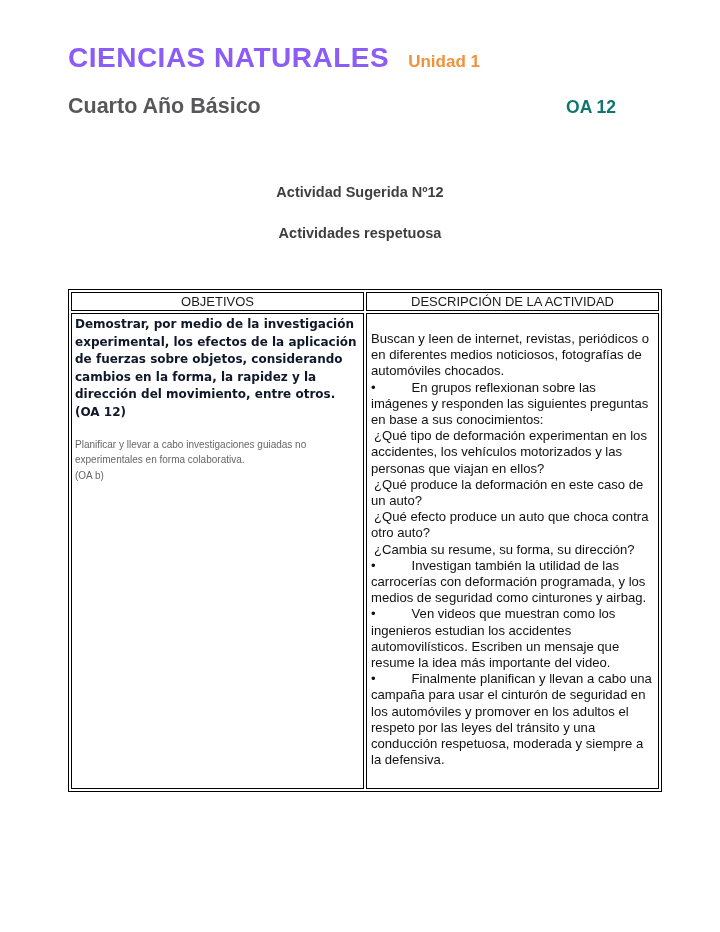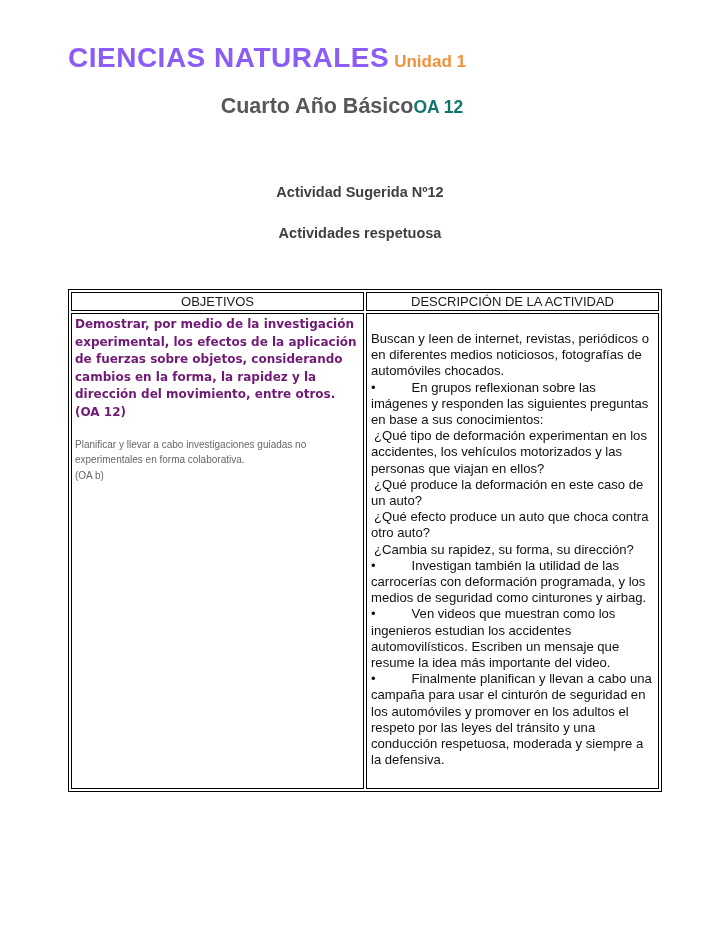--- a/index.html
+++ b/index.html
@@ -7,22 +7,22 @@
     position:relative;
     width:720px;height:932px;
     background:#ffffff;
     font-family:"Liberation Sans",sans-serif;
     color:#1a1a1a;
     overflow:hidden;
   }
   
   .title-line{position:absolute;left:68px;top:42px;white-space:nowrap;}
   .main-title{font-size:28px;font-weight:bold;letter-spacing:0.5px;}
-  .unit-label{font-size:17px;font-weight:bold;margin-left:5px;}
-  .subtitle-line{position:absolute;left:68px;top:94px;width:548px;display:flex;justify-content:center;align-items:baseline;}
+  .unit-label{font-size:17px;font-weight:bold;margin-left:19px;}
+  .subtitle-line{position:absolute;left:68px;top:94px;width:548px;display:flex;justify-content:space-between;align-items:baseline;}
   .grade-title{font-size:21.5px;font-weight:bold;color:#57575a;}
   .oa-label{font-size:17.5px;font-weight:bold;}
   .activity-title,.activity-subtitle{
     position:absolute;left:0;width:720px;text-align:center;
     font-size:14.5px;font-weight:bold;color:#3f3f3f;
   }
   .activity-title{top:184px;}
   .activity-subtitle{top:225px;}
   
   .doc-table{
@@ -36,21 +36,21 @@
     padding:1px 2px;text-align:center;color:#1a1a1a;
   }
   .doc-table td{
     border:1px solid #000;vertical-align:top;box-sizing:border-box;
   }
   .obj-cell{width:250px;padding:2px 3px;}
   .desc-cell{padding:1px 2px 20px 4px;}
   .obj-main{
     margin:0;
     font-family:"DejaVu Sans",sans-serif;
-    font-weight:bold;font-size:12px;line-height:17.6px;color:#701a75;
+    font-weight:bold;font-size:12px;line-height:17.6px;color:#0f172a;
   }
   .obj-secondary{
     margin:15px 0 0 0;
     font-size:10px;line-height:15.5px;color:#666666;
   }
   .desc-spacer{height:16px;}
   .desc-cell p{margin:0;font-size:13.1px;line-height:16.2px;color:#111;}
   .tab{display:inline-block;width:36px;}
   .q{padding-left:3px;}
 </style>
@@ -93,21 +93,21 @@
           <p><span>Buscan y leen de internet, revistas, periódicos o en diferentes medios noticiosos, fotografías de automóviles chocados.</span></p>
 
           <p><span>•</span><span class="tab"></span><span>En grupos reflexionan sobre las imágenes y responden las siguientes preguntas en base a sus conocimientos:</span></p>
 
           <p><span class="q">¿Qué tipo de deformación experimentan en los accidentes, los vehículos motorizados y las personas que viajan en ellos?</span></p>
 
           <p><span class="q">¿Qué produce la deformación en este caso de un auto?</span></p>
 
           <p><span class="q">¿Qué efecto produce un auto que choca contra otro auto?</span></p>
 
-          <p><span class="q">¿Cambia su rapidez, su forma, su dirección?</span></p>
+          <p><span class="q">¿Cambia su resume, su forma, su dirección?</span></p>
 
           <p><span>•</span><span class="tab"></span><span>Investigan también la utilidad de las carrocerías con deformación programada, y los medios de seguridad como cinturones y airbag.</span></p>
 
           <p><span>•</span><span class="tab"></span><span>Ven videos que muestran como los ingenieros estudian los accidentes automovilísticos. Escriben un mensaje que resume la idea más importante del video.</span></p>
 
           <p><span>•</span><span class="tab"></span><span>Finalmente planifican y llevan a cabo una campaña para usar el cinturón de seguridad en los automóviles y promover en los adultos el respeto por las leyes del tránsito y una conducción respetuosa, moderada y siempre a la defensiva.</span></p>
         </td>
       </tr>
     </tbody>
   </table>

